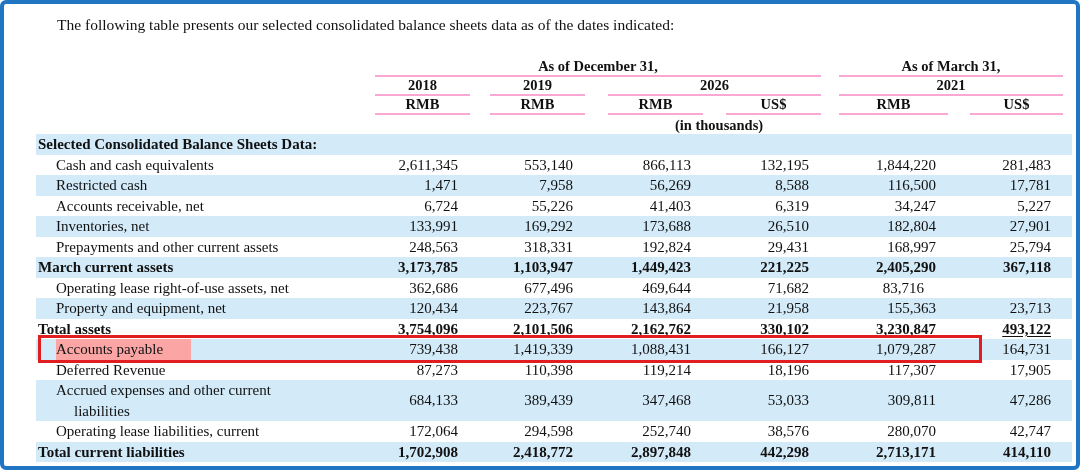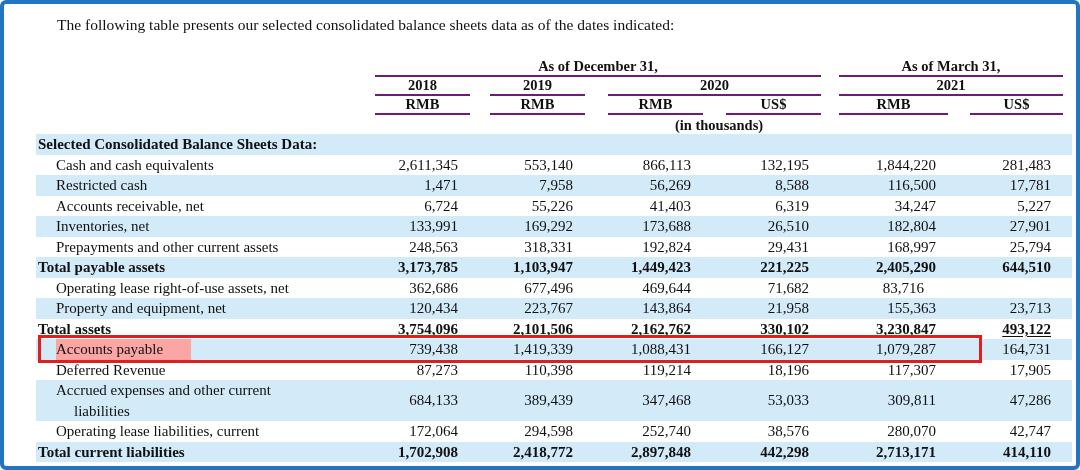--- a/index.html
+++ b/index.html
@@ -18,21 +18,21 @@
     margin:10px 0 0 53px;
     font-size:15.5px;
     line-height:21px;
     white-space:nowrap;
   }
   .bstable{ margin:23px 0 0 32px; width:1036px; }
 
   
   .hrow{ display:flex; font-weight:bold; font-size:14.5px; height:19px; align-items:flex-end; }
   .sp{ width:339px; flex:0 0 339px; }
-  .ub{ border-bottom:2px solid #701a75; text-align:center; padding-bottom:1px; line-height:15px; box-sizing:border-box; white-space:nowrap;}
+  .ub{ border-bottom:2px solid #f9a8d4; text-align:center; padding-bottom:1px; line-height:15px; box-sizing:border-box; white-space:nowrap;}
   .plain{ text-align:center; line-height:17px; white-space:nowrap;}
   .wd446{ width:446px; flex:0 0 446px;}
   .wd224{ width:224px; flex:0 0 224px;}
   .wd213{ width:213px; flex:0 0 213px;}
   .wd95 { width:95px;  flex:0 0 95px;}
   .wd109{ width:109px; flex:0 0 109px;}
   .wd93 { width:93px;  flex:0 0 93px;}
   .wd688{ width:688px; flex:0 0 688px;}
   .gp18{ width:18px; flex:0 0 18px;}
   .gp20{ width:20px; flex:0 0 20px;}
@@ -83,21 +83,21 @@
       <div class="gp18"></div>
       <div class="ub wd224">As of March 31,</div>
     </div>
 
     <div class="hrow">
       <div class="sp"></div>
       <div class="ub wd95">2018</div>
       <div class="gp20"></div>
       <div class="ub wd95">2019</div>
       <div class="gp23"></div>
-      <div class="ub wd213">2020</div>
+      <div class="ub wd213">2026</div>
       <div class="gp18"></div>
       <div class="ub wd224">2021</div>
     </div>
 
     <div class="hrow">
       <div class="sp"></div>
       <div class="ub wd95">RMB</div>
       <div class="gp20"></div>
       <div class="ub wd95">RMB</div>
       <div class="gp23"></div>
@@ -163,27 +163,27 @@
       <div class="lbl">Prepayments and other current assets</div>
       <div class="v c1">248,563</div>
       <div class="v c2">318,331</div>
       <div class="v c3">192,824</div>
       <div class="v c4">29,431</div>
       <div class="v c5">168,997</div>
       <div class="v c6">25,794</div>
     </div>
 
     <div class="row alt bold noind">
-      <div class="lbl">Total payable assets</div>
+      <div class="lbl">March current assets</div>
       <div class="v c1">3,173,785</div>
       <div class="v c2">1,103,947</div>
       <div class="v c3">1,449,423</div>
       <div class="v c4">221,225</div>
       <div class="v c5">2,405,290</div>
-      <div class="v c6">644,510</div>
+      <div class="v c6">367,118</div>
     </div>
 
     <div class="row">
       <div class="lbl">Operating lease right-of-use assets, net</div>
       <div class="v c1">362,686</div>
       <div class="v c2">677,496</div>
       <div class="v c3">469,644</div>
       <div class="v c4">71,682</div>
       <div class="v c6">83,716</div>
     </div>

